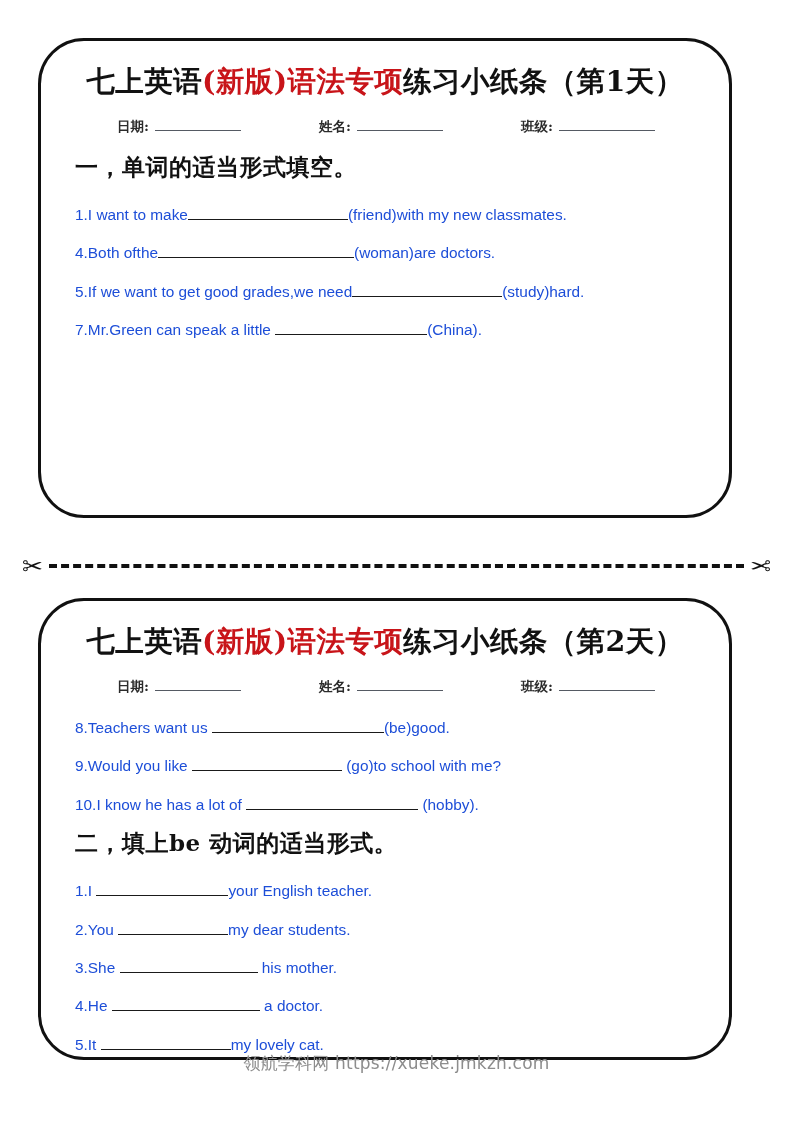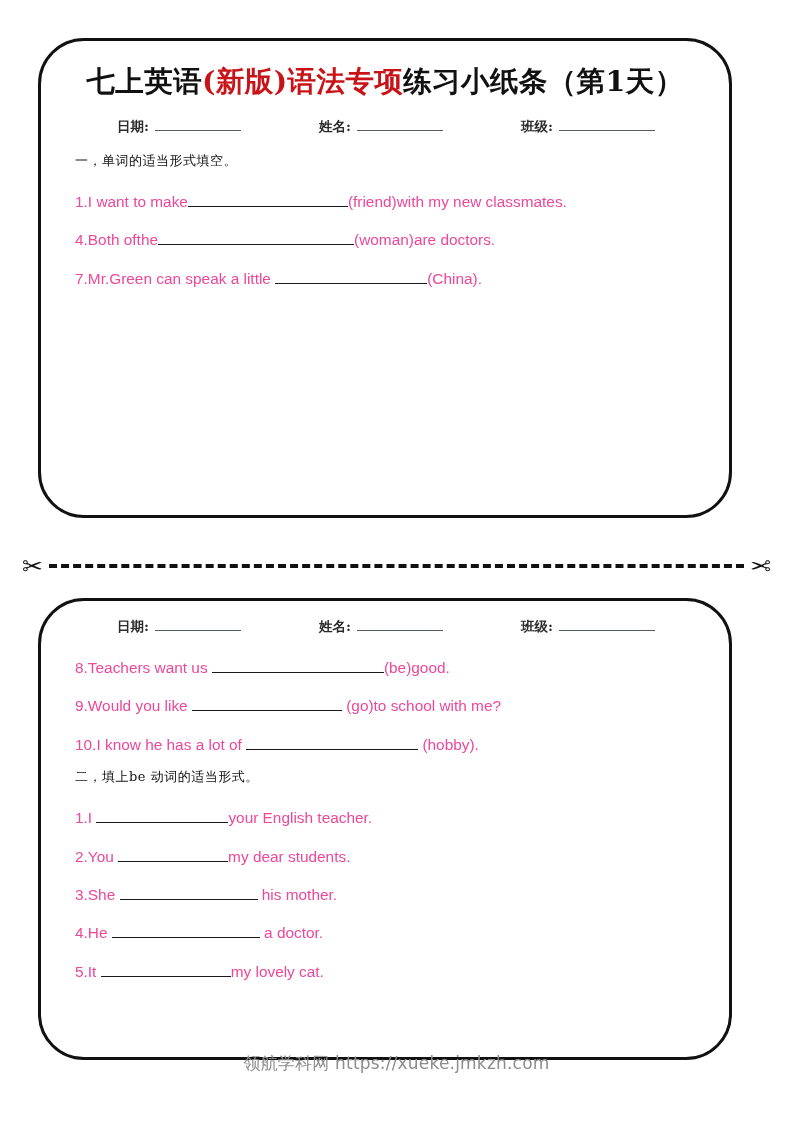--- a/index.html
+++ b/index.html
@@ -73,33 +73,33 @@
     margin-left: 6px;
     height: 13px;
   }
   .mb-date  { width: 86px; }
   .mb-name  { width: 86px; }
   .mb-class { width: 96px; }
 
   
   .section-heading {
     font-family: "DejaVu Serif", "Liberation Serif", serif;
-    font-weight: normal;
-    font-size: 13px;
+    font-weight: bold;
+    font-size: 23px;
     color: #111111;
     margin: 16px 0 0 34px;
     letter-spacing: 0.5px;
   }
 
   
   .q-list { margin: 0; padding: 0; }
   .q-line {
     font-family: "Liberation Sans", "DejaVu Sans", sans-serif;
     font-size: 15.4px;
-    color: #ec4899;
+    color: #1d4ed8;
     margin-left: 34px;
     margin-right: 24px;
     white-space: nowrap;
     line-height: 1;
     display: block;
   }
   .q-line .seg { display: inline; }
   .blank {
     display: inline-block;
     border-bottom: 1.6px solid #1a1a1a;
@@ -174,32 +174,36 @@
         <span class="meta-label">班级:</span>
         <span class="meta-blank mb-class"></span>
       </div>
     </div>
 
     <div class="section-heading">一，单词的适当形式填空。</div>
 
     <div class="q-list" id="card1-questions">
         <div class="q-line q-sp-1"><span class="seg">1.I   want to make</span><span class="blank" style="width: 160px;"></span><span class="seg">(friend)with my new classmates.</span></div>
         <div class="q-line q-sp-2"><span class="seg">4.Both ofthe</span><span class="blank" style="width: 196px;"></span><span class="seg">(woman)are doctors.</span></div>
+        <div class="q-line q-sp-2"><span class="seg">5.If we want to get good grades,we need</span><span class="blank" style="width: 150px;"></span><span class="seg">(study)hard.</span></div>
         <div class="q-line q-sp-2"><span class="seg">7.Mr.Green   can    speak    a    little </span><span class="blank" style="width: 152px;"></span><span class="seg">(China).</span></div>
       </div>
   </div>
 
   <div class="cut-row">
     <span class="scissors">✂</span>
     <span class="cut-line"></span>
     <span class="scissors right">✂</span>
   </div>
 
   <div class="card" id="card-2">
 
+    <div class="card-title">
+      <span class="t-black">七上英语</span><span class="t-red">(新版)语法专项</span><span class="t-black">练习小纸条（第2天）</span>
+    </div>
 
     <div class="meta-row">
       <div class="meta-field">
         <span class="meta-label">日期:</span>
         <span class="meta-blank mb-date"></span>
       </div>
       <div class="meta-field">
         <span class="meta-label">姓名:</span>
         <span class="meta-blank mb-name"></span>
       </div>

